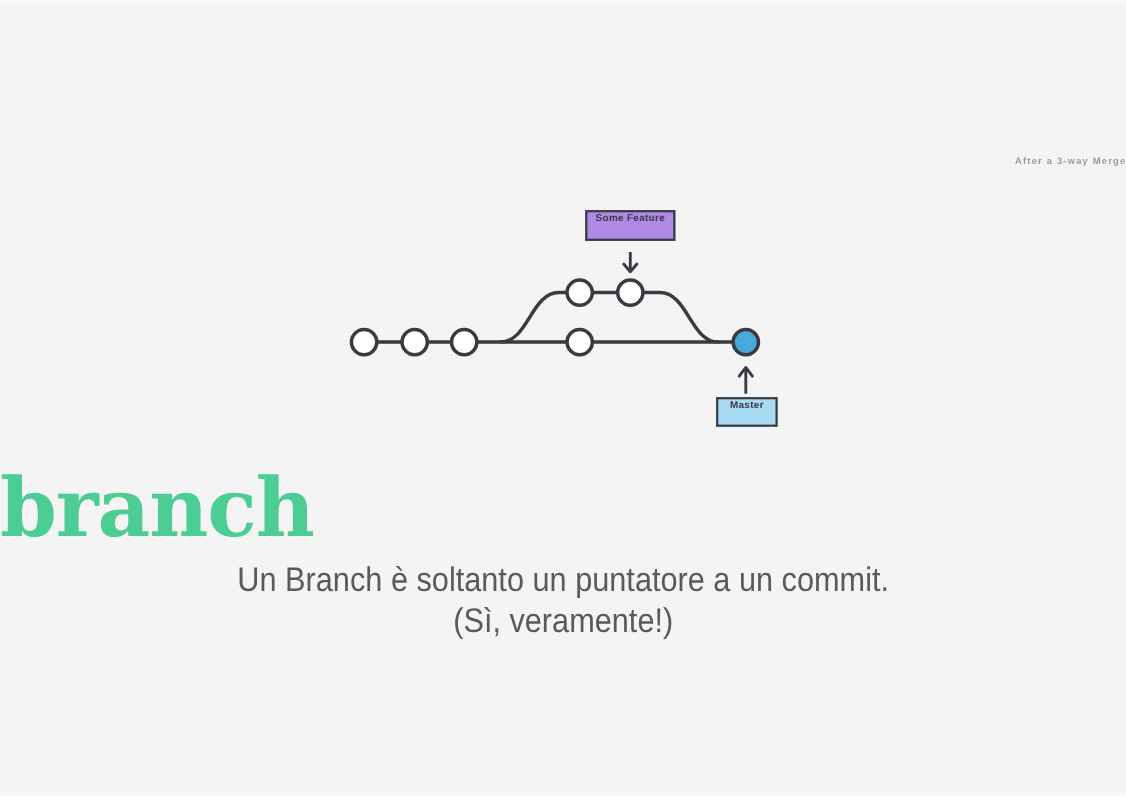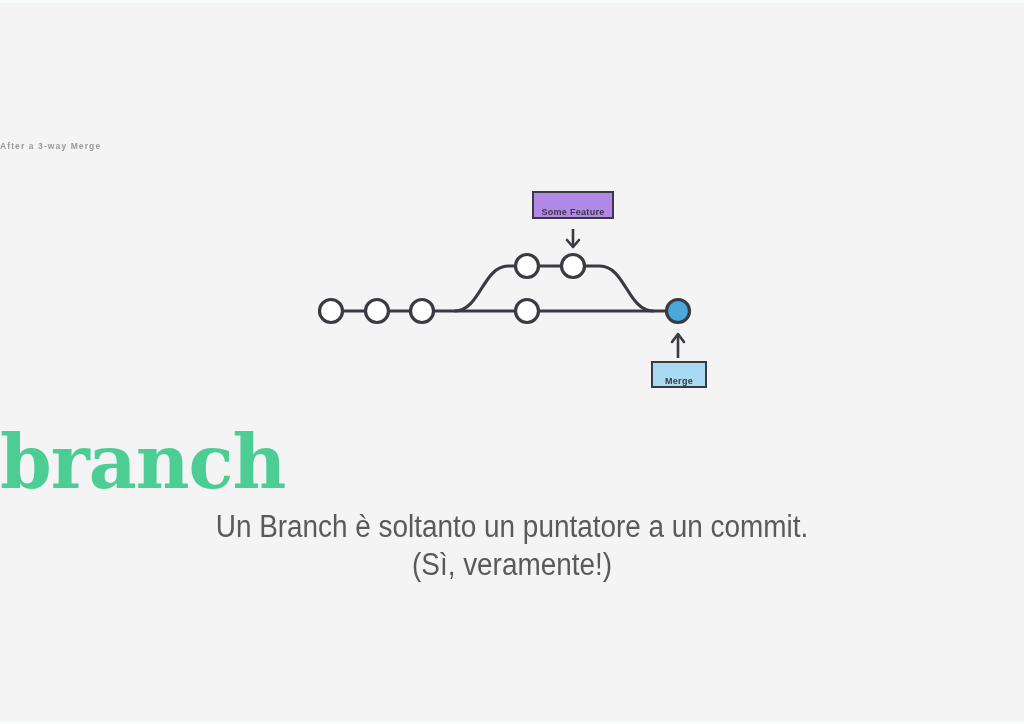--- a/index.html
+++ b/index.html
@@ -40,40 +40,40 @@
     left: 0;
     top: 128px;
     width: 1024px;
     height: 280px;
   }
   .diagram-caption {
     position: absolute;
     left: 0;
     top: 13px;
     width: 1024px;
-    text-align: left;
+    text-align: right;
     font-size: 8.5px;
     font-weight: bold;
     letter-spacing: 1.1px;
     color: #9a9a9a;
     font-family: "Liberation Sans", sans-serif;
   }
   .graph-svg {
     position: absolute;
     left: 0;
     top: 0;
     width: 1024px;
     height: 280px;
   }
   .tag-box {
     position: absolute;
     box-sizing: border-box;
     border: 2.5px solid #3a3a42;
     display: flex;
-    align-items: flex-end;
+    align-items: flex-start;
     justify-content: center;
     font-size: 9px;
     font-weight: bold;
     letter-spacing: 0.3px;
     color: #3a3a42;
     font-family: "Liberation Sans", sans-serif;
   }
   .tag-feature {
     left: 532px;
     top: 63px;
@@ -165,21 +165,21 @@
         <line x1="678" y1="230" x2="678" y2="207"></line>
         <polyline points="672,214 678,206 684,214" stroke-linecap="round" stroke-linejoin="round"></polyline>
       </g>
     </svg>
 
     <div class="tag-box tag-feature">
       <span>Some Feature</span>
     </div>
 
     <div class="tag-box tag-master">
-      <span>Merge</span>
+      <span>Master</span>
     </div>
 
   </div>
 
   <div class="title">branch</div>
 
   <div class="subtitle">
     <span class="line">Un Branch è soltanto un puntatore a un commit.</span>
     <span class="line">(Sì, veramente!)</span>
   </div>

